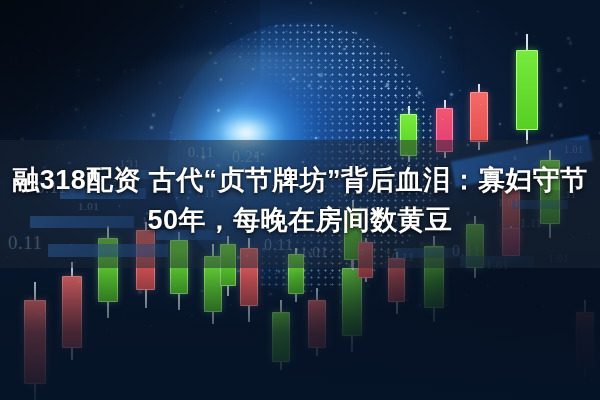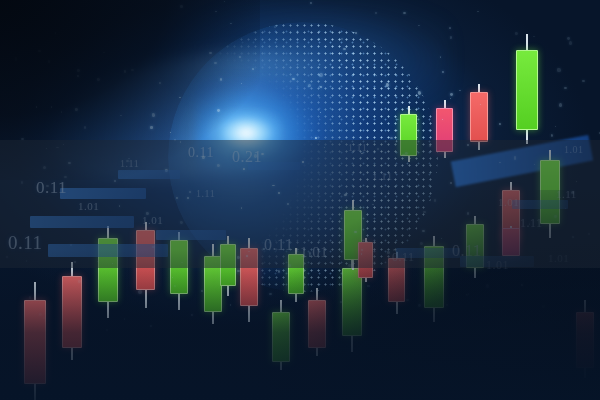--- a/index.html
+++ b/index.html
@@ -540,14 +540,18 @@
       <div class="num" style="left: 548px; top: 252px; font-size: 11px; opacity: 0.42;">1.01</div>
       <div class="num" style="left: 564px; top: 144px; font-size: 10px; opacity: 0.4;">1.01</div>
     </div>
 
   <div class="bg-dark-corner-tl"></div>
   <div class="bg-dark-corner-br"></div>
   <div class="bg-dark-bottom"></div>
 
   <div class="caption-band"></div>
 
+  <div class="headline">
+    <span class="l1">融318配资 古代“贞节牌坊”背后血泪：寡妇守节</span>
+    <span class="l2">50年，每晚在房间数黄豆</span>
+  </div>
 
 </div>
 
 </body></html>

